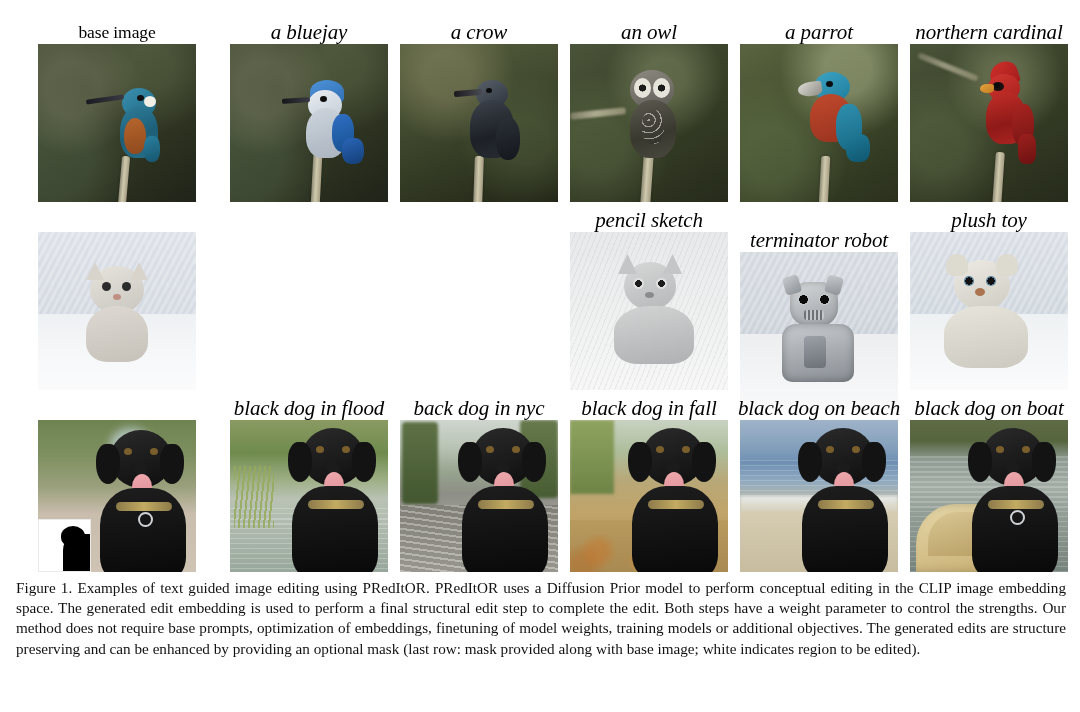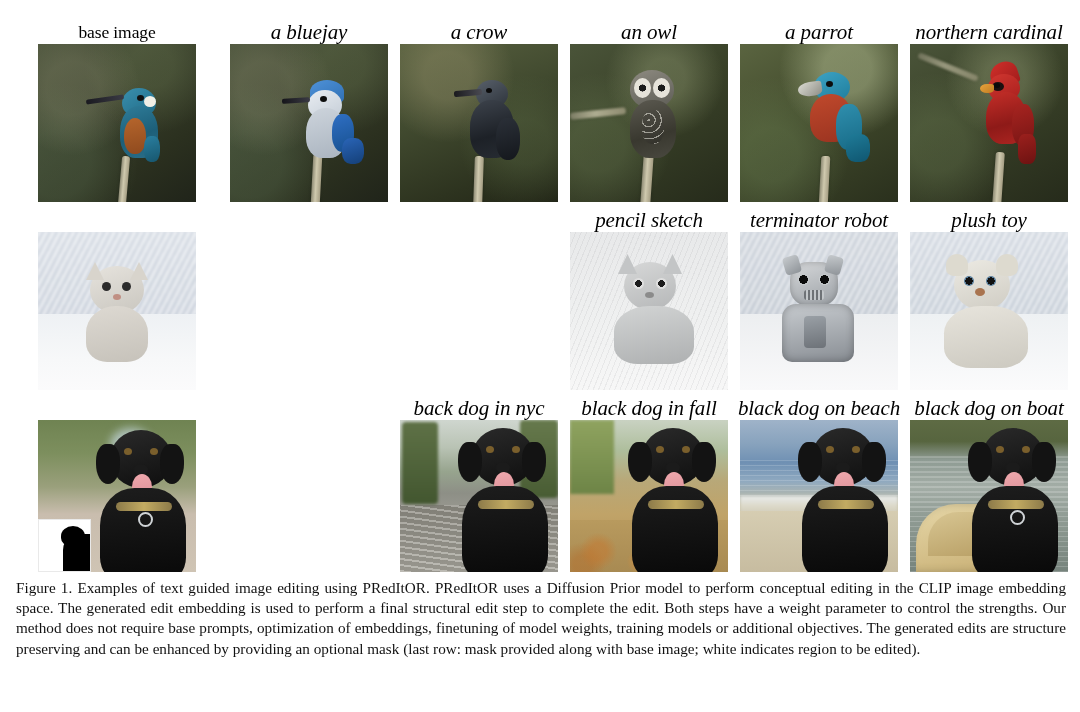--- a/index.html
+++ b/index.html
@@ -279,21 +279,21 @@
           <div style="position:absolute;left:6px;top:-6px;width:19px;height:20px;background:#c3c5c6;clip-path:polygon(0 100%,50% 0,100% 100%);"></div>
           <div style="position:absolute;left:51px;top:-6px;width:19px;height:20px;background:#c3c5c6;clip-path:polygon(0 100%,50% 0,100% 100%);"></div>
           <div class="oval" style="left:21px;top:18px;width:11px;height:11px;background:radial-gradient(circle,#1c1c1c 0 42%,#dedede 44% 100%);"></div>
           <div class="oval" style="left:44px;top:18px;width:11px;height:11px;background:radial-gradient(circle,#1c1c1c 0 42%,#dedede 44% 100%);"></div>
           <div class="oval" style="left:33px;top:32px;width:9px;height:6px;background:#8b8b8b;"></div>
           <div class="oval" style="left:2px;top:46px;width:80px;height:58px;border-radius:44% 44% 30% 30%;background:linear-gradient(170deg,#d2d4d4,#aeb0b1);"></div>
         </div>
       </div>
     </div>
 
-    <div class="cell" style="left:740px;width:158px;height:158px;">
+    <div class="cell" style="left:740px;width:158px;height:158px;margin-top:20px;">
       <div class="label">terminator robot</div>
       <div class="thumb" style="background:linear-gradient(180deg,#d9dde3,#e6e9ec 52%,#f4f5f6);">
         <div style="position:absolute;left:0;right:0;top:0;height:56%;background:repeating-linear-gradient(118deg, rgba(255,255,255,.36) 0 3px, rgba(180,188,198,.18) 3px 6px),linear-gradient(180deg,#d7dce3,#cbd1d9);filter:blur(1.1px);"></div>
         <div style="position:absolute;left:0;right:0;bottom:0;height:48%;background:linear-gradient(180deg,#eceef0,#f9f9fa);"></div>
         <div style="position:absolute;left:34px;top:24px;width:92px;height:112px;">
           <div style="position:absolute;left:16px;top:6px;width:48px;height:44px;border-radius:18px;background:linear-gradient(160deg,#d6d8da,#9ba0a5);box-shadow:inset 0 0 6px rgba(0,0,0,.25);"></div>
           <div style="position:absolute;left:10px;top:0px;width:16px;height:18px;background:linear-gradient(160deg,#c6cacd,#8e9398);border-radius:4px;transform:rotate(-16deg);"></div>
           <div style="position:absolute;left:52px;top:0px;width:16px;height:18px;background:linear-gradient(160deg,#c6cacd,#8e9398);border-radius:4px;transform:rotate(16deg);"></div>
           <div class="oval" style="left:24px;top:18px;width:11px;height:11px;background:radial-gradient(circle,#0b0b0b 0 55%,#c8ccce 58% 100%);"></div>
           <div class="oval" style="left:45px;top:18px;width:11px;height:11px;background:radial-gradient(circle,#0b0b0b 0 55%,#c8ccce 58% 100%);"></div>
@@ -342,20 +342,38 @@
         </div>
 
         <div class="mask-inset">
           <div class="mask-blob" style="left:22px;top:6px;width:24px;height:20px;border-radius:50% 50% 40% 40%;"></div>
           <div class="mask-blob" style="left:24px;top:20px;width:18px;height:33px;border-radius:30% 10% 0 0;"></div>
           <div class="mask-blob" style="left:42px;top:14px;width:11px;height:39px;"></div>
         </div>
       </div>
     </div>
 
+    <div class="cell" style="left:230px;width:158px;height:152px;">
+      <div class="label">black dog in flood</div>
+      <div class="thumb bg-flood">
+        <div class="ripples" style="top:58%;bottom:0;"></div>
+        <div style="position:absolute;left:4px;top:46px;width:40px;height:62px;background:repeating-linear-gradient(96deg, rgba(150,170,90,.85) 0 2px, rgba(0,0,0,0) 2px 5px);filter:blur(.4px);"></div>
+        <div style="position:absolute;left:56px;top:8px;width:104px;height:144px;">
+          <div class="oval" style="left:16px;top:0px;width:62px;height:58px;background:linear-gradient(165deg,#2a2a2a,#0e0e0e);"></div>
+          <div class="oval" style="left:2px;top:14px;width:24px;height:40px;border-radius:50% 50% 60% 60%;background:#131313;"></div>
+          <div class="oval" style="left:66px;top:14px;width:24px;height:40px;border-radius:50% 50% 60% 60%;background:#131313;"></div>
+          <div class="oval" style="left:30px;top:18px;width:8px;height:7px;background:#7a5f2c;"></div>
+          <div class="oval" style="left:56px;top:18px;width:8px;height:7px;background:#7a5f2c;"></div>
+          <div class="oval" style="left:40px;top:34px;width:14px;height:11px;background:#1b1b1b;"></div>
+          <div class="oval" style="left:38px;top:44px;width:20px;height:26px;background:linear-gradient(170deg,#efa8ad,#d98f96);"></div>
+          <div class="oval" style="left:6px;top:58px;width:86px;height:94px;border-radius:40% 40% 26% 26%;background:linear-gradient(175deg,#1d1d1d,#080808);"></div>
+          <div style="position:absolute;left:22px;top:72px;width:56px;height:9px;border-radius:5px;background:linear-gradient(90deg,#8c7a49,#c3ab62 50%,#8c7a49);"></div>
+        </div>
+      </div>
+    </div>
 
     <div class="cell" style="left:400px;width:158px;height:152px;">
       <div class="label">back dog in nyc</div>
       <div class="thumb bg-nyc">
         <div style="position:absolute;left:0;right:0;bottom:0;height:44%;background:repeating-linear-gradient(8deg, rgba(255,255,255,.22) 0 2px, rgba(0,0,0,.10) 2px 6px), linear-gradient(180deg,#8f8d84,#a9a79e);"></div>
         <div style="position:absolute;left:2px;top:2px;width:36px;height:82px;background:linear-gradient(180deg,#5e7146,#42562f);filter:blur(1.4px);border-radius:4px;"></div>
         <div style="position:absolute;left:120px;top:0px;width:38px;height:78px;background:linear-gradient(180deg,#66794c,#485c33);filter:blur(1.4px);border-radius:4px;"></div>
         <div style="position:absolute;left:56px;top:8px;width:104px;height:144px;">
           <div class="oval" style="left:16px;top:0px;width:62px;height:58px;background:linear-gradient(165deg,#2a2a2a,#0e0e0e);"></div>
           <div class="oval" style="left:2px;top:14px;width:24px;height:40px;border-radius:50% 50% 60% 60%;background:#131313;"></div>

